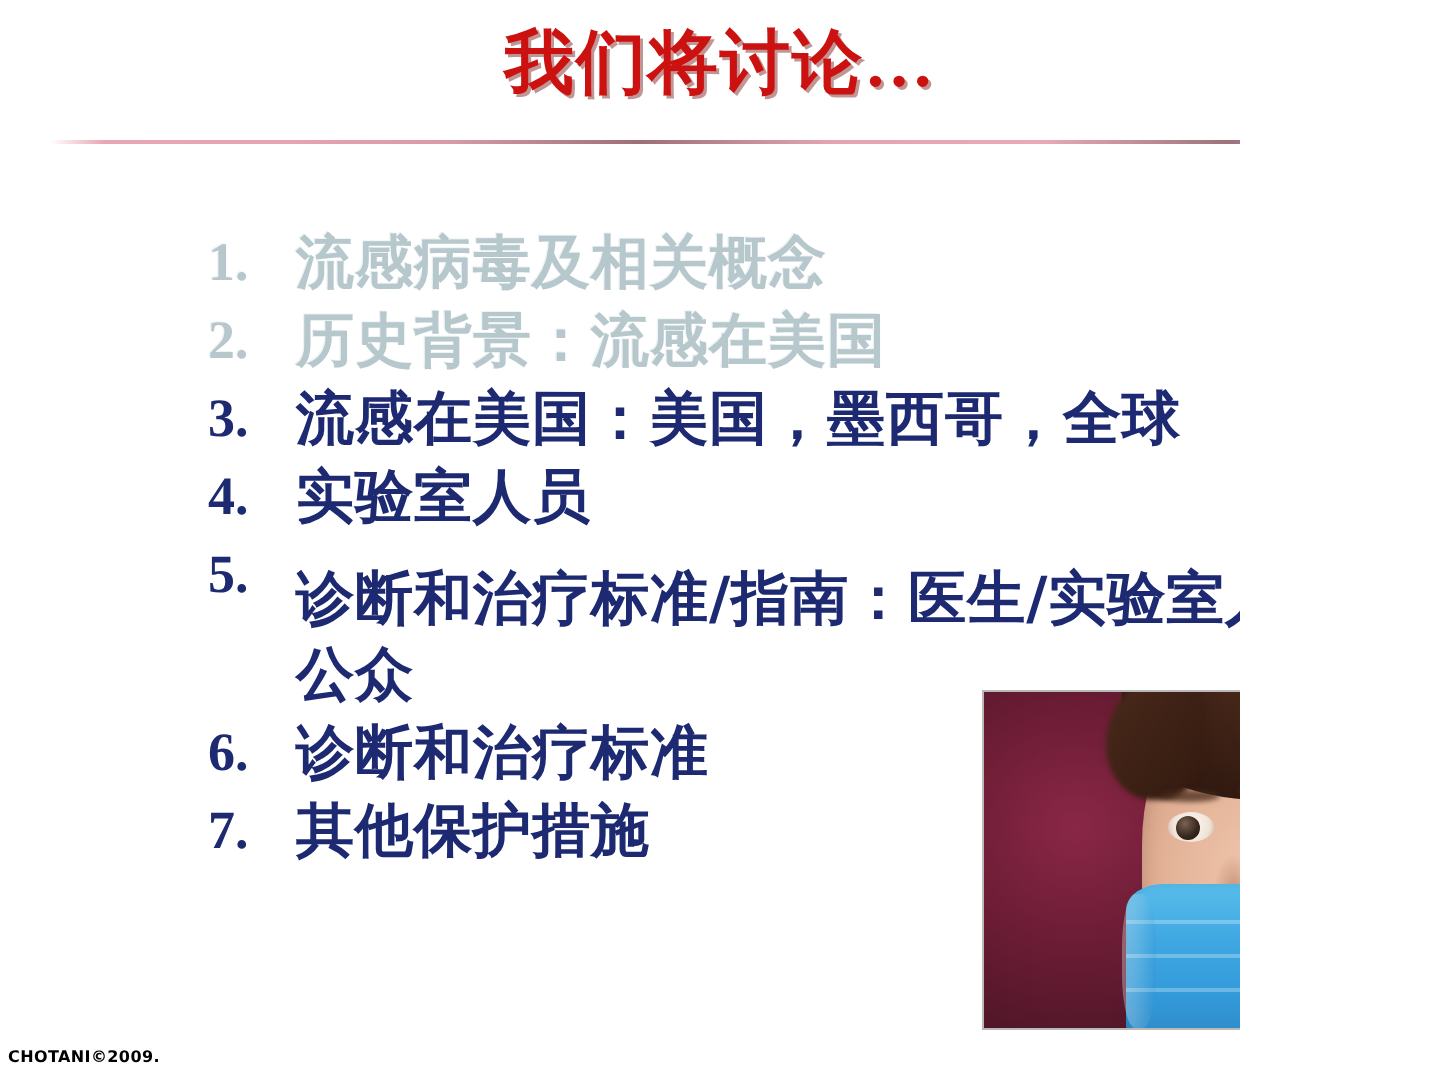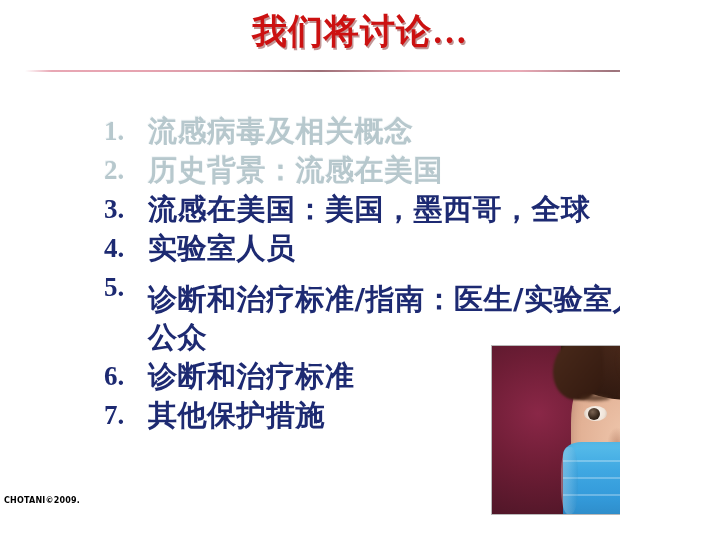--- a/index.html
+++ b/index.html
@@ -250,21 +250,21 @@
     height: 30%;
     border-radius: 50%;
     background: linear-gradient(to bottom, #51301d, #3a2114);
     filter: blur(3px);
   }
 
   
   #footer-credit {
     position: absolute;
     left: 4px;
-    top: 496px;
+    top: 524px;
     font-family: "DejaVu Sans", "Liberation Sans", sans-serif;
     font-weight: bold;
     font-size: 8px;
     line-height: 10px;
     letter-spacing: 0.2px;
     color: #000000;
   }
 </style>
 </head>
 <body>

